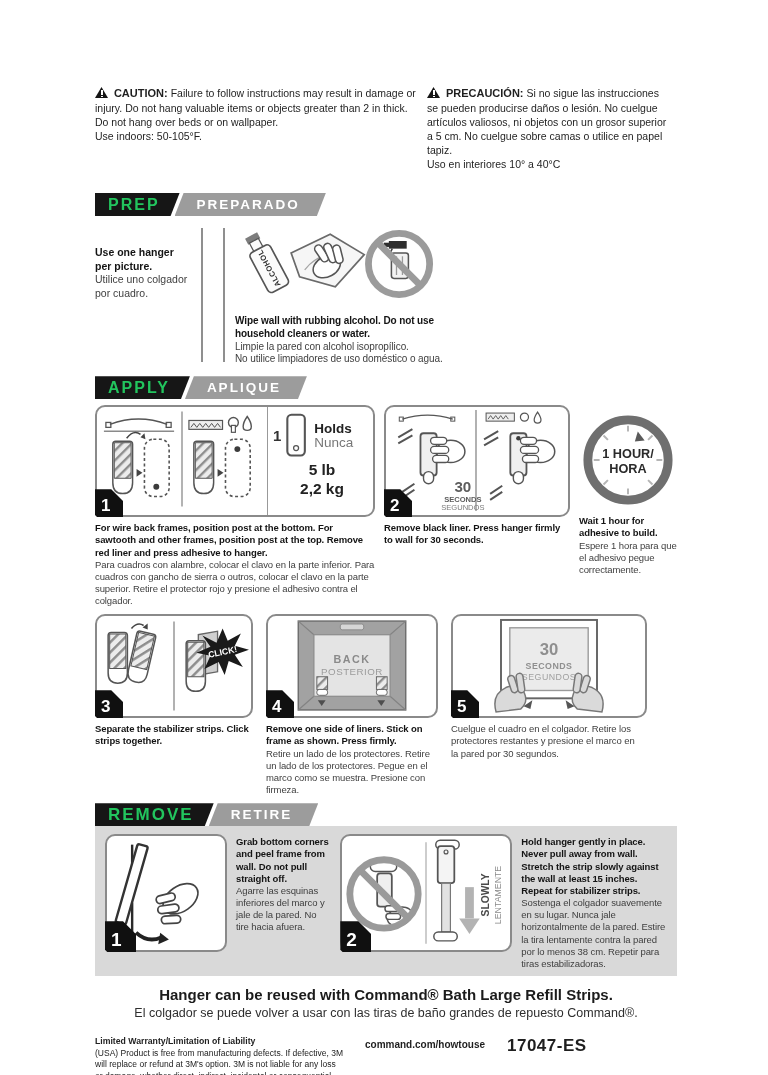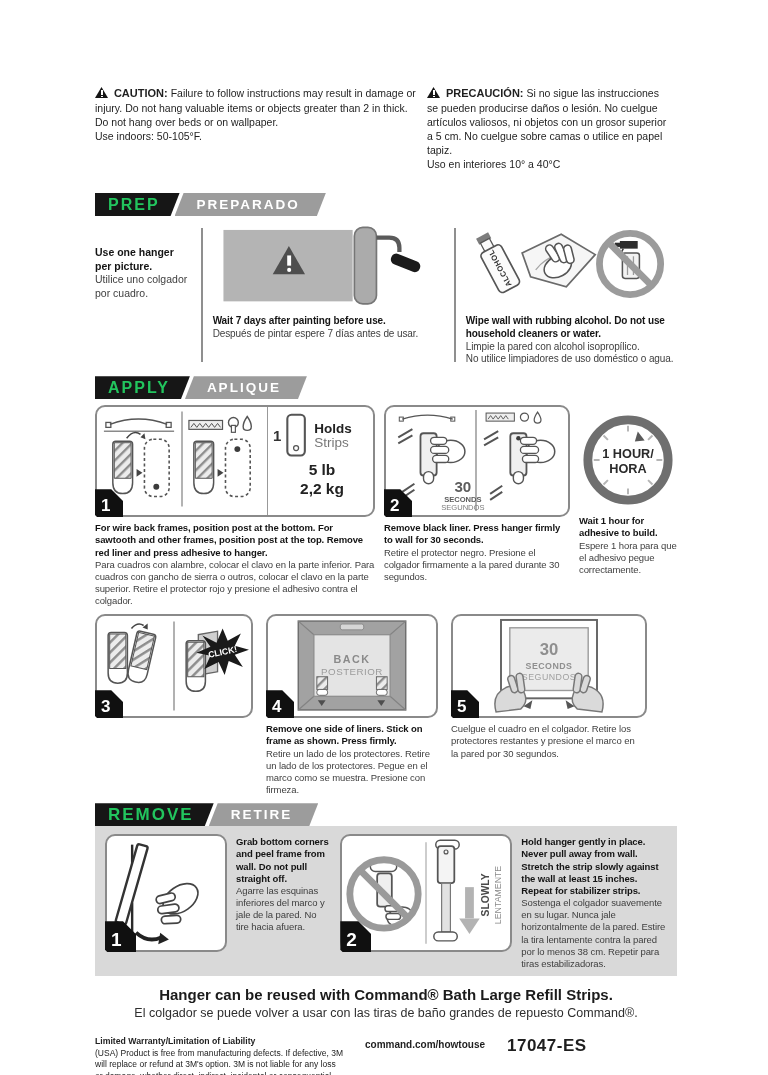--- a/index.html
+++ b/index.html
@@ -118,35 +118,20 @@
     <div class="hdr-black">PREP</div>
     <div class="hdr-gray">PREPARADO</div>
   </div>
 
   <div class="prep-row">
     <div class="prep-col1">
       <div class="cap-en" style="font-size:10.5px;">Use one hanger per picture.</div>
       <div class="cap-es" style="font-size:10.5px;">Utilice uno colgador por cuadro.</div>
     </div>
     <div class="vdiv"></div>
-    <div class="prep-col2">
-      <svg viewBox="0 0 250 100" width="213" height="85">
-        <rect x="12" y="7" width="152" height="84" fill="#b4b4b4"></rect>
-        <path d="M89 26 L108 59 L70 59 Z" fill="#4e4e4e"></path>
-        <rect x="87" y="37" width="4.6" height="12" fill="#fff"></rect>
-        <circle cx="89.3" cy="54" r="2.4" fill="#fff"></circle>
-        <rect x="166" y="4" width="26" height="90" rx="10" fill="#ababab" stroke="#767676" stroke-width="2"></rect>
-        <path d="M192 16 h15 q12 0 12 12 v5" fill="none" stroke="#5a5a5a" stroke-width="5"></path>
-        <rect x="212" y="33" width="36" height="13" rx="6" transform="rotate(22 212 33)" fill="#1b1b1b"></rect>
-      </svg>
-      <div class="cap" style="margin-top:6px;">
-        <div class="cap-en" style="font-size:10px;">Wait 7 days after painting before use.</div>
-        <div class="cap-es" style="font-size:10px;">Después de pintar espere 7 días antes de usar.</div>
-      </div>
-    </div>
     <div class="vdiv"></div>
     <div class="prep-col3">
       <svg viewBox="0 0 240 100" width="204" height="85">
         <g transform="rotate(-28 44 50)">
           <rect x="31" y="6" width="16" height="8" fill="#7d7d7d"></rect>
           <rect x="33" y="13" width="12" height="12" fill="#fbfbfb" stroke="#555" stroke-width="1.5"></rect>
           <rect x="26" y="24" width="27" height="53" rx="5" fill="#fbfbfb" stroke="#555" stroke-width="2"></rect>
           <text transform="rotate(-90 39.5 50)" x="39.5" y="53" font-size="9" font-weight="bold" fill="#2f2f2f" letter-spacing="0.5" text-anchor="middle">ALCOHOL</text>
         </g>
         <polygon points="66,34 112,12 152,36 118,74 76,62" fill="#f6f6f6" stroke="#6a6a6a" stroke-width="2"></polygon>
@@ -215,21 +200,21 @@
         </svg>
         <div class="holds">
           <div class="holds-top">
             <span class="holds-qty">1</span>
             <svg viewBox="0 0 30 56" width="25" height="47">
               <rect x="4" y="3" width="21" height="49" rx="5" fill="#fff" stroke="#555" stroke-width="2.5"></rect>
               <circle cx="14.5" cy="43" r="3" fill="none" stroke="#555" stroke-width="1.5"></circle>
             </svg>
             <div class="holds-words">
               <div class="holds-en">Holds</div>
-              <div class="holds-es">Strips</div>
+              <div class="holds-es">Nunca</div>
             </div>
           </div>
           <div class="holds-nums">
             <div>5 lb</div>
             <div>2,2 kg</div>
           </div>
         </div>
         <div class="badge">1</div>
       </div>
       <div class="cap" style="width:280px;">
@@ -271,21 +256,20 @@
             <path d="M14 86 l12 -8 M14 92 l12 -8" stroke="#555" stroke-width="2" fill="none"></path>
           </g>
           <text x="76" y="84" text-anchor="middle" font-size="15" font-weight="bold" fill="#5c5c5c">30</text>
           <text x="76" y="94" text-anchor="middle" font-size="7.5" font-weight="bold" fill="#5c5c5c">SECONDS</text>
           <text x="76" y="102" text-anchor="middle" font-size="7.5" fill="#7c7c7c">SEGUNDOS</text>
         </svg>
         <div class="badge">2</div>
       </div>
       <div class="cap" style="width:186px;">
         <span class="cap-en">Remove black liner. Press hanger firmly to wall for 30 seconds.</span>
-        <div class="cap-es">Retire el protector negro. Presione el colgador firmamente a la pared durante 30 segundos.</div>
       </div>
     </div>
 
     <div class="stepcol clockcol">
       <svg viewBox="0 0 96 96" width="94" height="94" style="margin-top:8px;">
         <circle cx="48" cy="48" r="41" fill="#fff" stroke="#6f6f6f" stroke-width="9"></circle>
         <g stroke="#b5b5b5" stroke-width="2">
           <line x1="48" y1="13" x2="48" y2="19"></line>
             <line x1="48" y1="77" x2="48" y2="83"></line>
           <line x1="13" y1="48" x2="19" y2="48"></line>
@@ -330,20 +314,21 @@
             <path d="M1.5 1.5 h16 v34 h-16 Z" fill="url(#hatch)" stroke="#555" stroke-width="1"></path>
           </g>
           <g>
             <polygon points="124,12 129,24 142,17 136,29 150,33 136,38 144,50 130,44 126,58 120,45 106,52 112,39 98,36 112,30 104,19 118,26" fill="#1a1a1a"></polygon>
             <text x="124" y="38" text-anchor="middle" font-size="8.5" font-weight="bold" fill="#fff" transform="rotate(-12 124 35)">CLICK!</text>
           </g>
         </svg>
         <div class="badge">3</div>
       </div>
       <div class="cap" style="width:158px;">
+        <span class="cap-en">Separate the stabilizer strips. Click strips together.</span>
       </div>
     </div>
 
     <div class="stepcol">
       <div class="box box4">
         <svg viewBox="0 0 172 98" width="168" height="100">
           <rect x="31" y="3" width="110" height="91" fill="#a2a2a2" stroke="#6f6f6f" stroke-width="1.5"></rect>
           <path d="M31 3 L47 17 M141 3 L125 17 M31 94 L47 80 M141 94 L125 80" stroke="#838383" stroke-width="1.2"></path>
           <rect x="47" y="17" width="78" height="63" fill="#e4e4e4" stroke="#8b8b8b" stroke-width="1.2"></rect>
           <rect x="74" y="6" width="24" height="6" rx="2" fill="#d6d6d6" stroke="#8b8b8b" stroke-width="1"></rect>

